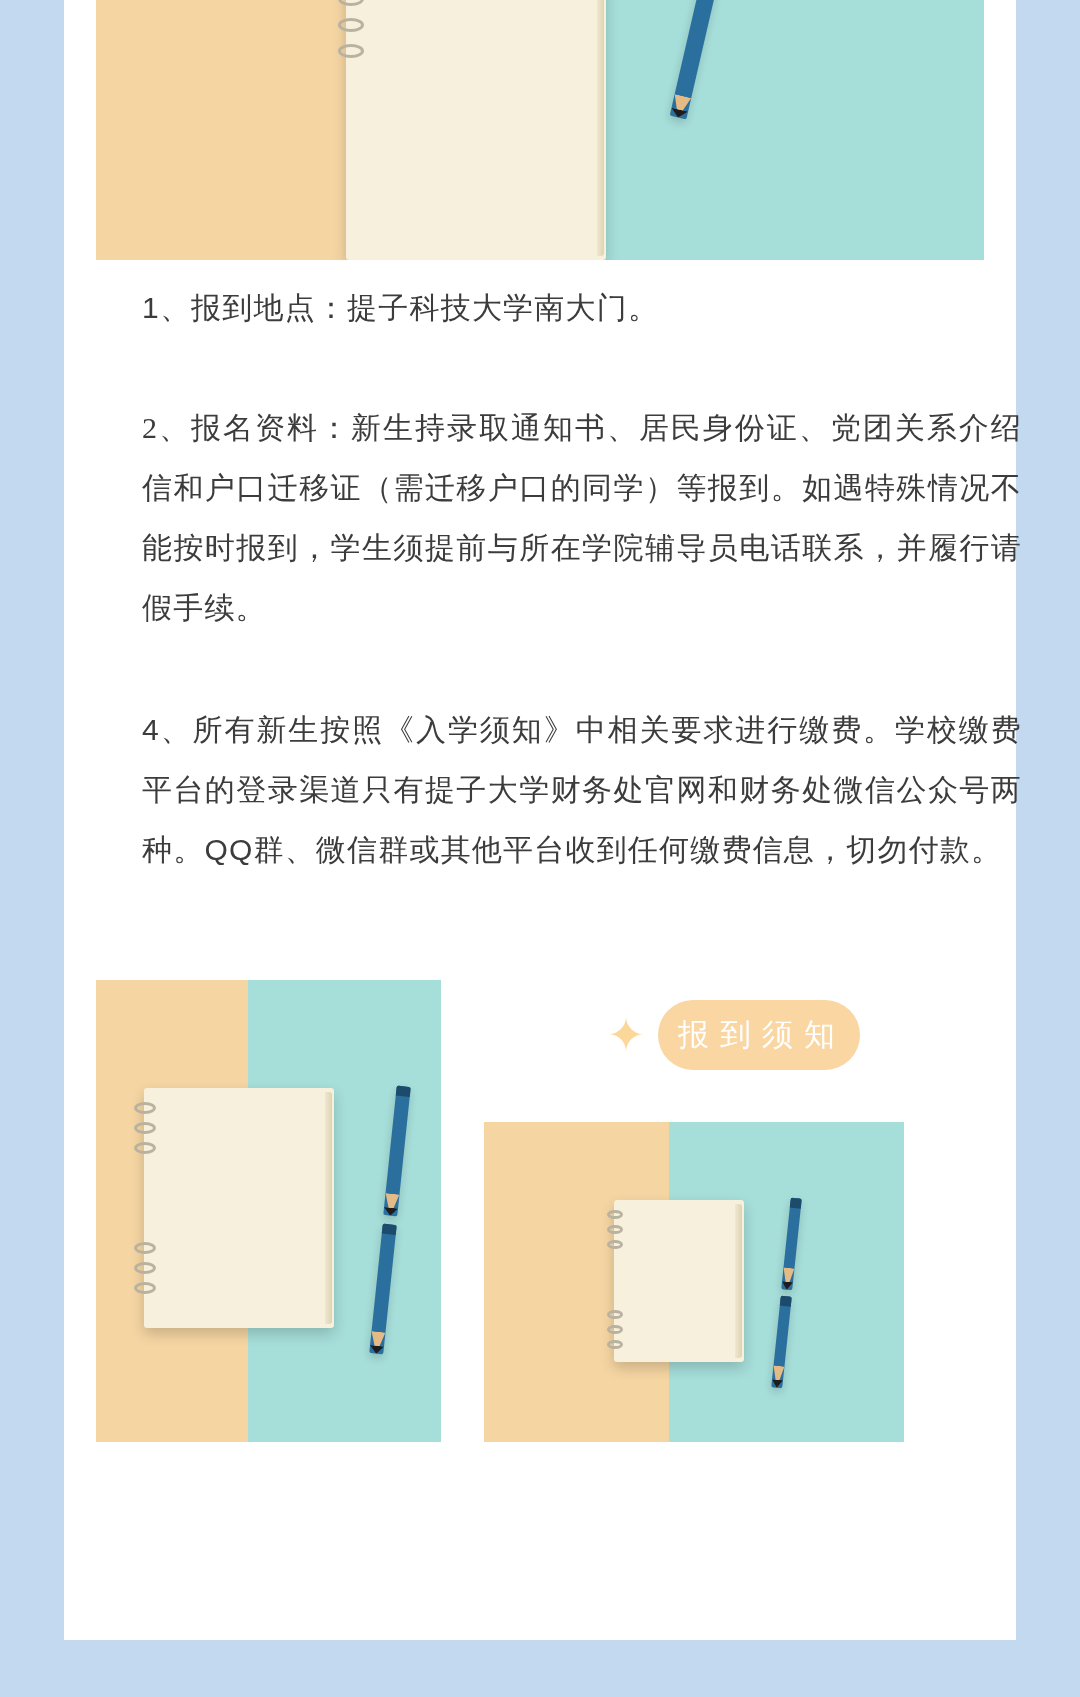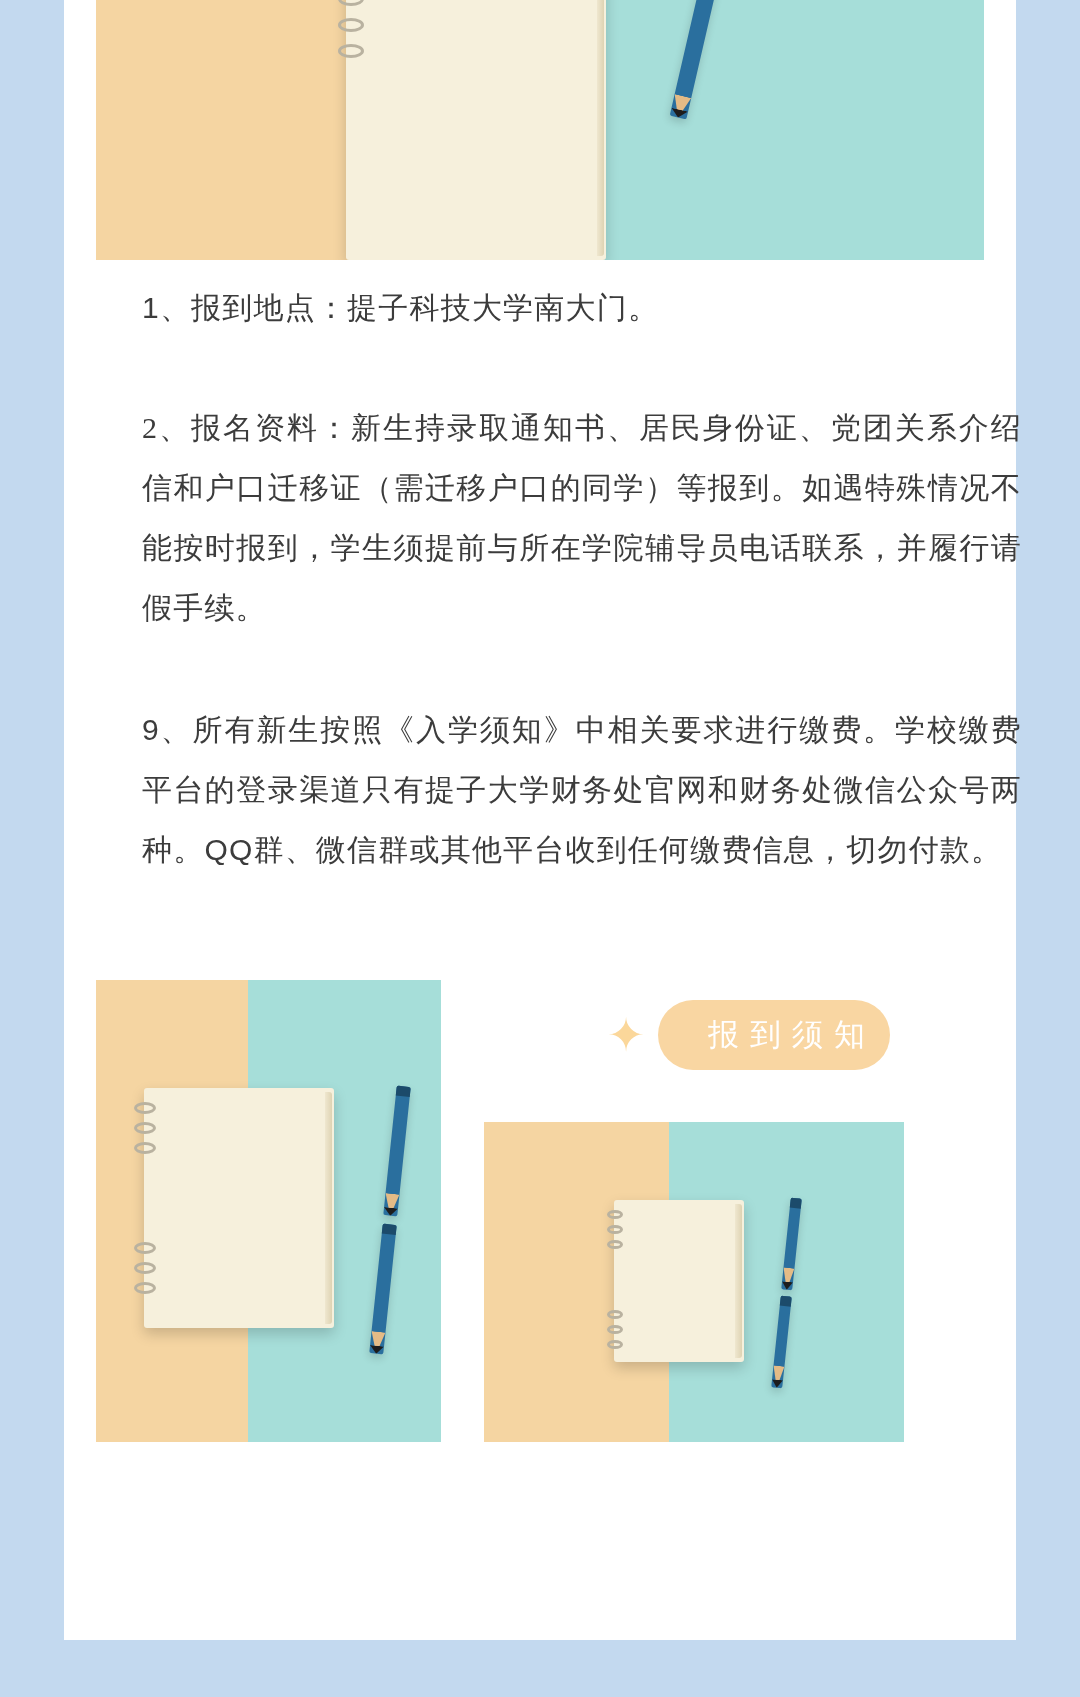--- a/index.html
+++ b/index.html
@@ -183,21 +183,20 @@
     z-index: -1;
   }
   .badge-pills::before { left: -18px; }
   .badge-pills::after { right: -18px; }
   .badge-text {
     color: #ffffff;
     font-size: 31px;
     letter-spacing: 11px;
     padding-left: 6px;
     font-weight: 500;
-    margin-left: 30px;
   }
 </style>
 </head>
 <body>
 
 <div class="page">
   <div class="card">
 
     <div class="photo" id="photo-top">
       <div class="bg-left"></div>
@@ -213,21 +212,21 @@
 
         <div class="wood"></div>
         <div class="lead"></div>
       </div>
     </div>
 
     <div class="body-text" id="para-1">1、报到地点：提子科技大学南大门。</div>
 
     <div class="body-text" id="para-2">2、报名资料：新生持录取通知书、居民身份证、党团关系介绍信和户口迁移证（需迁移户口的同学）等报到。如遇特殊情况不能按时报到，学生须提前与所在学院辅导员电话联系，并履行请假手续。</div>
 
-    <div class="body-text" id="para-3">9、所有新生按照《入学须知》中相关要求进行缴费。学校缴费平台的登录渠道只有提子大学财务处官网和财务处微信公众号两种。QQ群、微信群或其他平台收到任何缴费信息，切勿付款。</div>
+    <div class="body-text" id="para-3">4、所有新生按照《入学须知》中相关要求进行缴费。学校缴费平台的登录渠道只有提子大学财务处官网和财务处微信公众号两种。QQ群、微信群或其他平台收到任何缴费信息，切勿付款。</div>
 
     <div class="photo" id="photo-left">
       <div class="bg-left"></div>
       <div class="bg-right"></div>
 
       <div class="notebook" style="left:48px; top:108px; width:190px; height:240px;"></div>
       <div class="spiral" style="left:38px; top:122px; height:12px; width:22px;"></div>
       <div class="spiral" style="left:38px; top:142px; height:12px; width:22px;"></div>
       <div class="spiral" style="left:38px; top:162px; height:12px; width:22px;"></div>
       <div class="spiral" style="left:38px; top:262px; height:12px; width:22px;"></div>

